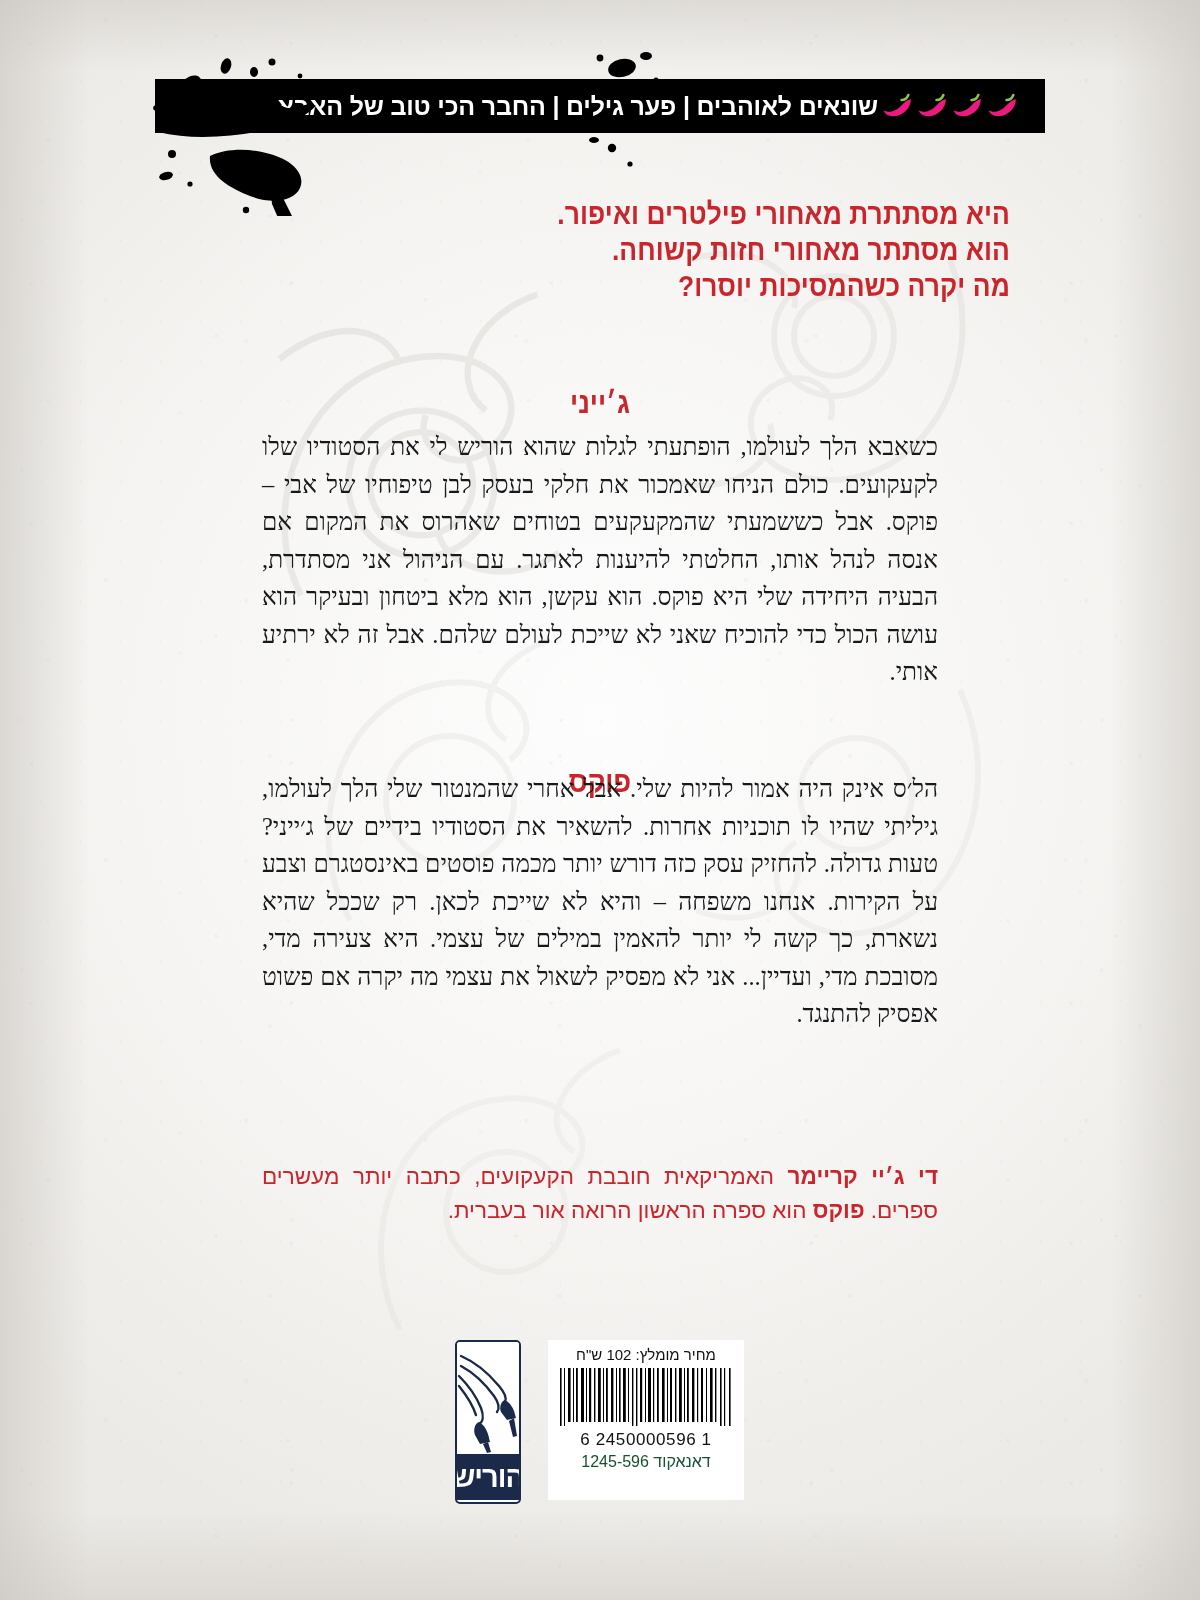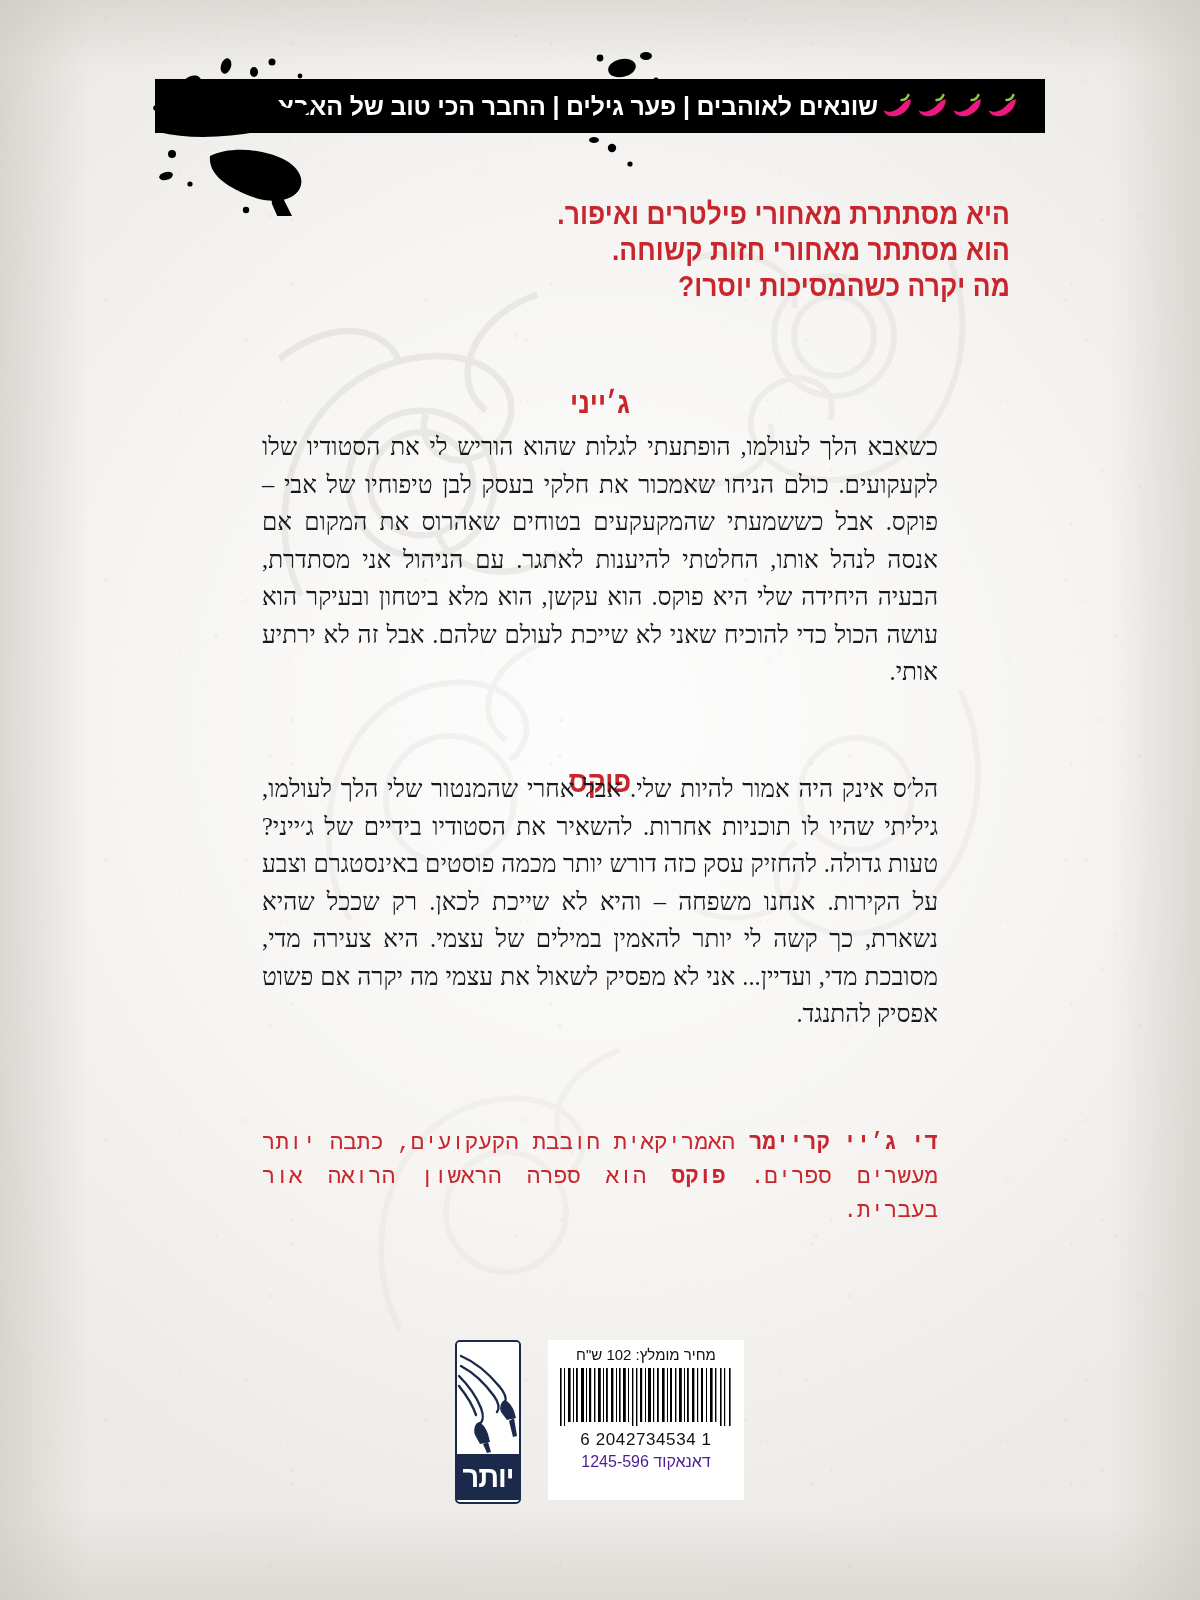--- a/index.html
+++ b/index.html
@@ -110,23 +110,23 @@
     font-family:"Liberation Serif", serif;
     font-size:24.5px;
     line-height:37.5px;
     color:#17181a;
     z-index:4;
   }
   #par-jeany{top:428px;}
   #par-fox{top:770px;}
 
   #par-bio{
-    position:absolute;right:262px;width:676px;top:1126px;
+    position:absolute;right:262px;width:676px;top:1160px;
     direction:rtl;text-align:justify;
-    font-family:Liberation Mono, monospace;
+    font-family:Liberation Sans, sans-serif;
     font-size:22.5px;
     line-height:34px;
     color:#c9252c;
     z-index:4;
   }
   #par-bio b{font-weight:700;}
 
   
   #logo{
     position:absolute;left:455px;top:1340px;
@@ -157,21 +157,21 @@
     font-size:15px;color:#111;direction:rtl;
     margin-bottom:5px;
   }
   #bars{width:176px;height:58px;display:block;}
   #ean{
     font-family:"Liberation Sans", sans-serif;
     font-size:17px;color:#111;letter-spacing:.6px;margin-top:4px;
   }
   #danacode{
     font-family:"Liberation Sans", sans-serif;
-    font-size:16px;color:#4c1d95;direction:rtl;margin-top:3px;
+    font-size:16px;color:#14532d;direction:rtl;margin-top:3px;
   }
 </style>
 </head>
 <body>
 
 <div id="page">
 
   <div id="grain"></div>
 
   <svg class="swirl" style="left:215px;top:230px;width:430px;height:430px;" viewBox="0 0 200 200">
@@ -292,21 +292,21 @@
         <path d="M4 14 C18 20 32 32 42 44 C48 51 50 56 48 60"></path>
         <path d="M4 24 C17 31 29 43 37 54 C42 61 43 66 40 70"></path>
         <path d="M2 34 C12 44 20 56 24 66 C27 74 26 80 22 82"></path>
         <path d="M2 44 C10 54 16 64 19 73"></path>
       </g>
       <path d="M48 58 C52 60 55 64 57 69 L59 76 L50 78 L44 70 C42 66 44 59 48 58 Z" fill="#1b2a4a"></path>
       <path d="M57 76 L60 94 L56 95 L52 79 Z" fill="#1b2a4a"></path>
       <path d="M22 80 C26 82 29 86 31 92 L33 100 L23 102 L18 93 C16 88 18 81 22 80 Z" fill="#1b2a4a"></path>
       <path d="M31 100 L34 110 L30 111 L26 102 Z" fill="#1b2a4a"></path>
     </svg>
-    <div id="logo-name">יותר</div>
+    <div id="logo-name">הוריש</div>
   </div>
 
   <div id="barcode-box">
     <div id="price">מחיר מומלץ: 102 ש"ח</div>
     <svg id="bars" viewBox="0 0 176 58" preserveAspectRatio="none">
       <rect x="0" y="0" width="176" height="58" fill="#fff"></rect>
       <g fill="#000">
         <rect x="2" y="0" width="1.6" height="58"></rect>
           <rect x="6" y="0" width="1" height="58"></rect>
         <rect x="10" y="0" width="2.6" height="54"></rect>
@@ -342,18 +342,18 @@
           <rect x="139" y="0" width="1.2" height="54"></rect>
         <rect x="143" y="0" width="2" height="54"></rect>
           <rect x="148" y="0" width="1" height="54"></rect>
         <rect x="152" y="0" width="2.6" height="54"></rect>
           <rect x="157" y="0" width="1.4" height="54"></rect>
         <rect x="162" y="0" width="1.6" height="58"></rect>
           <rect x="166" y="0" width="1.2" height="58"></rect>
         <rect x="171" y="0" width="1.6" height="58"></rect>
       </g>
     </svg>
-    <div id="ean">1 2042734534 6</div>
+    <div id="ean">1 2450000596 6</div>
     <div id="danacode">דאנאקוד 1245-596</div>
   </div>
 
   <div id="vignette"></div>
 </div>
 
 </body></html>

